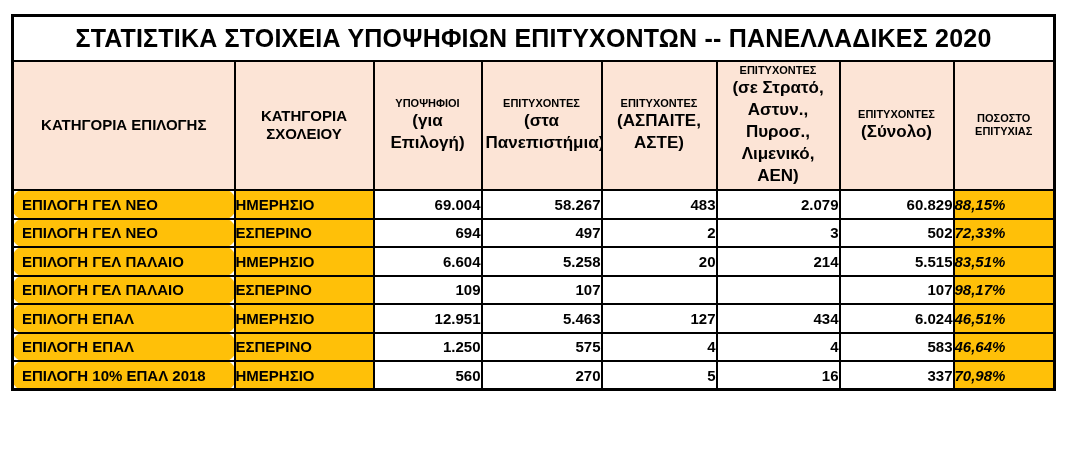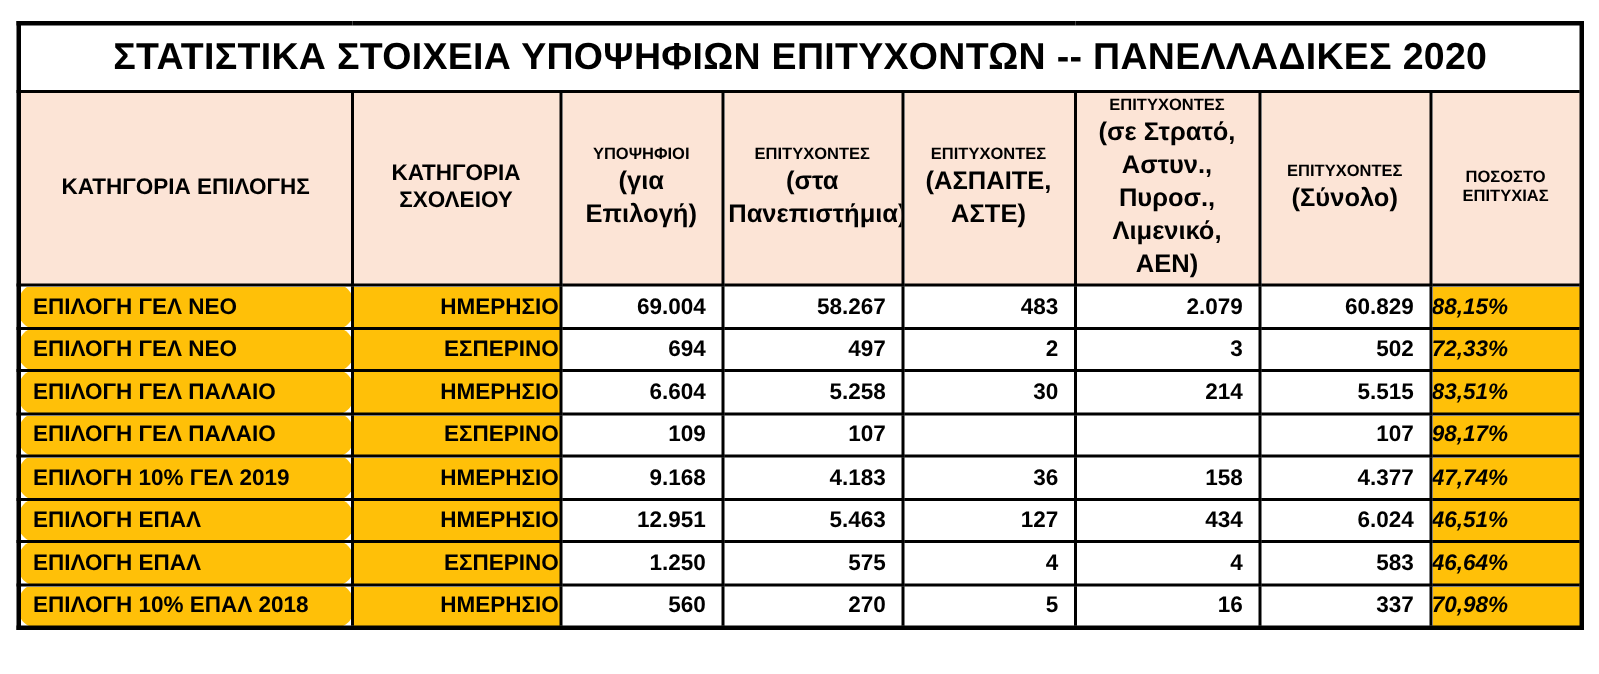--- a/index.html
+++ b/index.html
@@ -56,26 +56,25 @@
     vertical-align: middle;
   }
   td.c-cat {
     background: var(--gold);
     text-align: left;
     padding-left: 8px;
     border-radius: 10px;
   }
   td.c-school {
     background: var(--gold);
-    text-align: right;
+    text-align: left;
   }
   td.c-num {
     background: var(--bg);
     text-align: right;
-    padding-right: 10px;
   }
   td.c-pct {
     background: var(--gold);
     font-style: italic;
   }
 </style>
 </head>
 <body>
 
 <div class="table-wrap">
@@ -149,46 +148,36 @@
         <td class="c-num">2</td>
         <td class="c-num">3</td>
         <td class="c-num">502</td>
         <td class="c-pct">72,33%</td>
       </tr>
         <tr>
         <td class="c-cat">ΕΠΙΛΟΓΗ ΓΕΛ ΠΑΛΑΙΟ</td>
         <td class="c-school">ΗΜΕΡΗΣΙΟ</td>
         <td class="c-num">6.604</td>
         <td class="c-num">5.258</td>
-        <td class="c-num">30</td>
+        <td class="c-num">20</td>
         <td class="c-num">214</td>
         <td class="c-num">5.515</td>
         <td class="c-pct">83,51%</td>
       </tr>
         <tr>
         <td class="c-cat">ΕΠΙΛΟΓΗ ΓΕΛ ΠΑΛΑΙΟ</td>
         <td class="c-school">ΕΣΠΕΡΙΝΟ</td>
         <td class="c-num">109</td>
         <td class="c-num">107</td>
         <td class="c-num"></td>
         <td class="c-num"></td>
         <td class="c-num">107</td>
         <td class="c-pct">98,17%</td>
       </tr>
         <tr>
-        <td class="c-cat">ΕΠΙΛΟΓΗ 10% ΓΕΛ 2019</td>
-        <td class="c-school">ΗΜΕΡΗΣΙΟ</td>
-        <td class="c-num">9.168</td>
-        <td class="c-num">4.183</td>
-        <td class="c-num">36</td>
-        <td class="c-num">158</td>
-        <td class="c-num">4.377</td>
-        <td class="c-pct">47,74%</td>
-      </tr>
-        <tr>
         <td class="c-cat">ΕΠΙΛΟΓΗ ΕΠΑΛ</td>
         <td class="c-school">ΗΜΕΡΗΣΙΟ</td>
         <td class="c-num">12.951</td>
         <td class="c-num">5.463</td>
         <td class="c-num">127</td>
         <td class="c-num">434</td>
         <td class="c-num">6.024</td>
         <td class="c-pct">46,51%</td>
       </tr>
         <tr>

